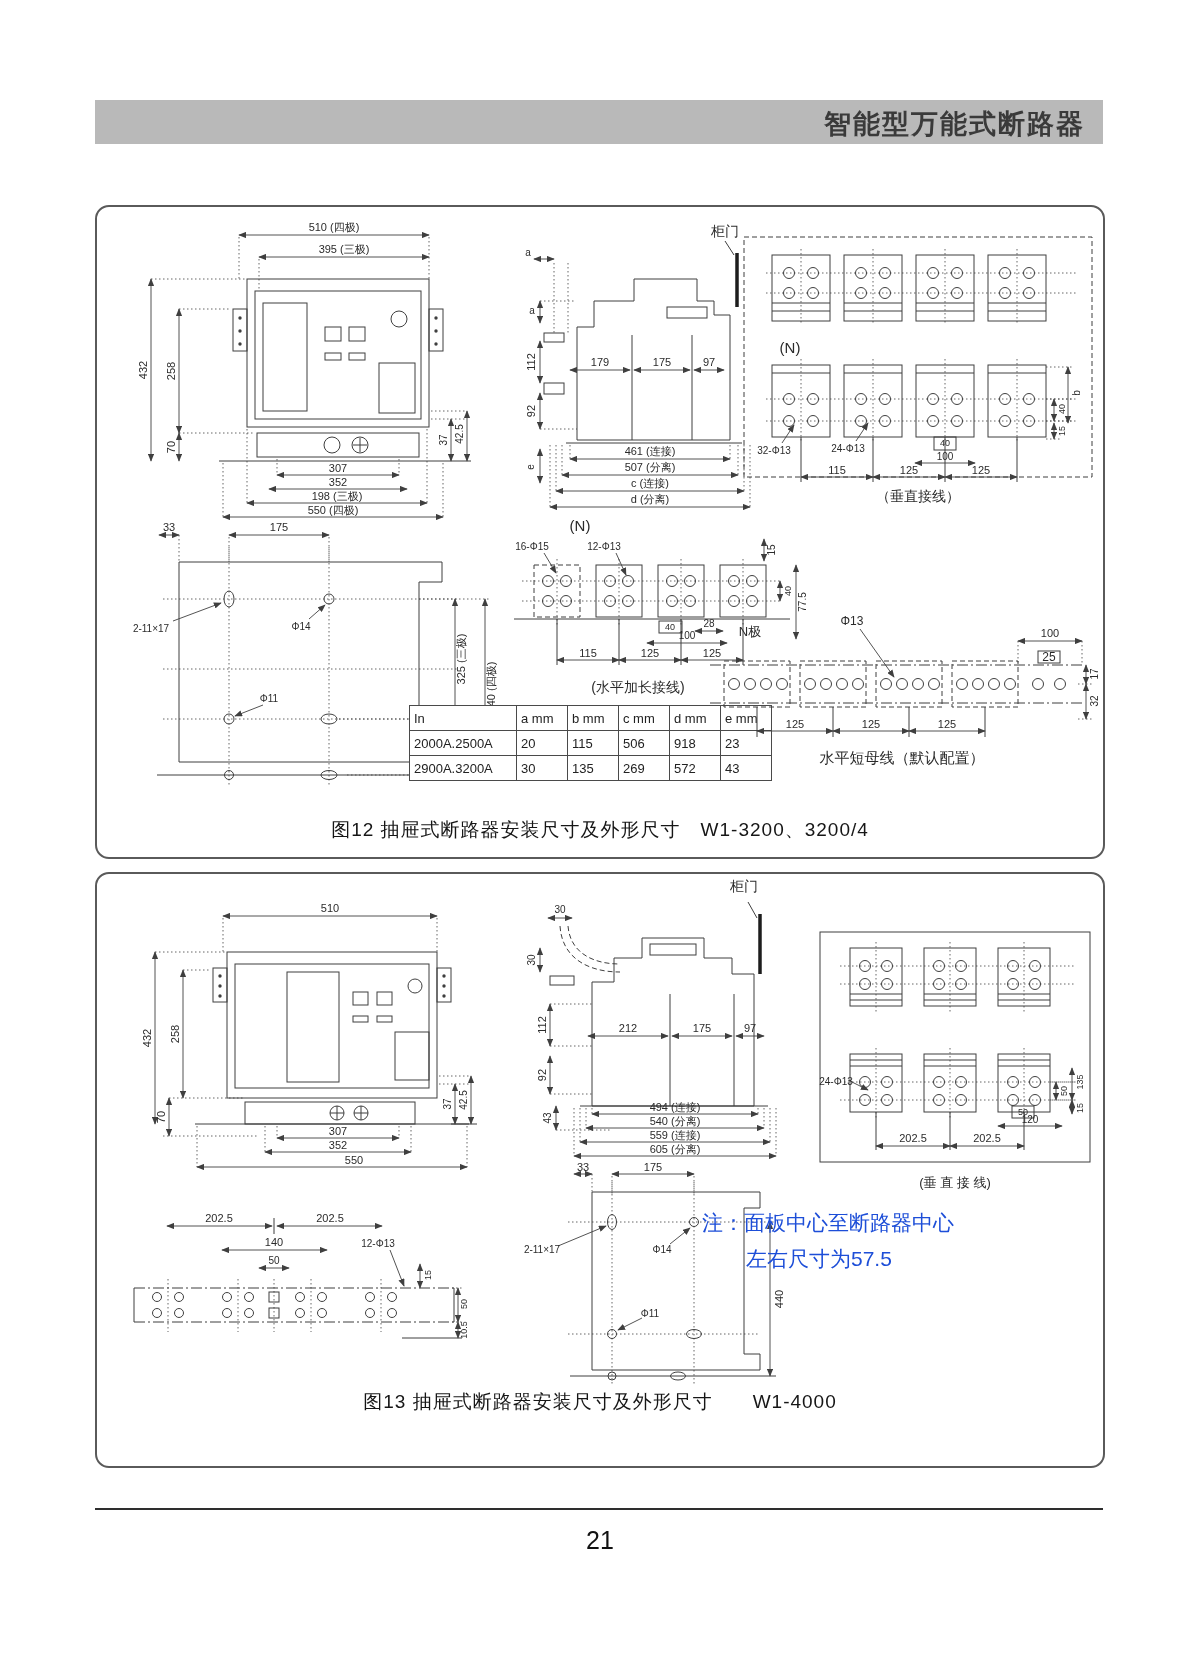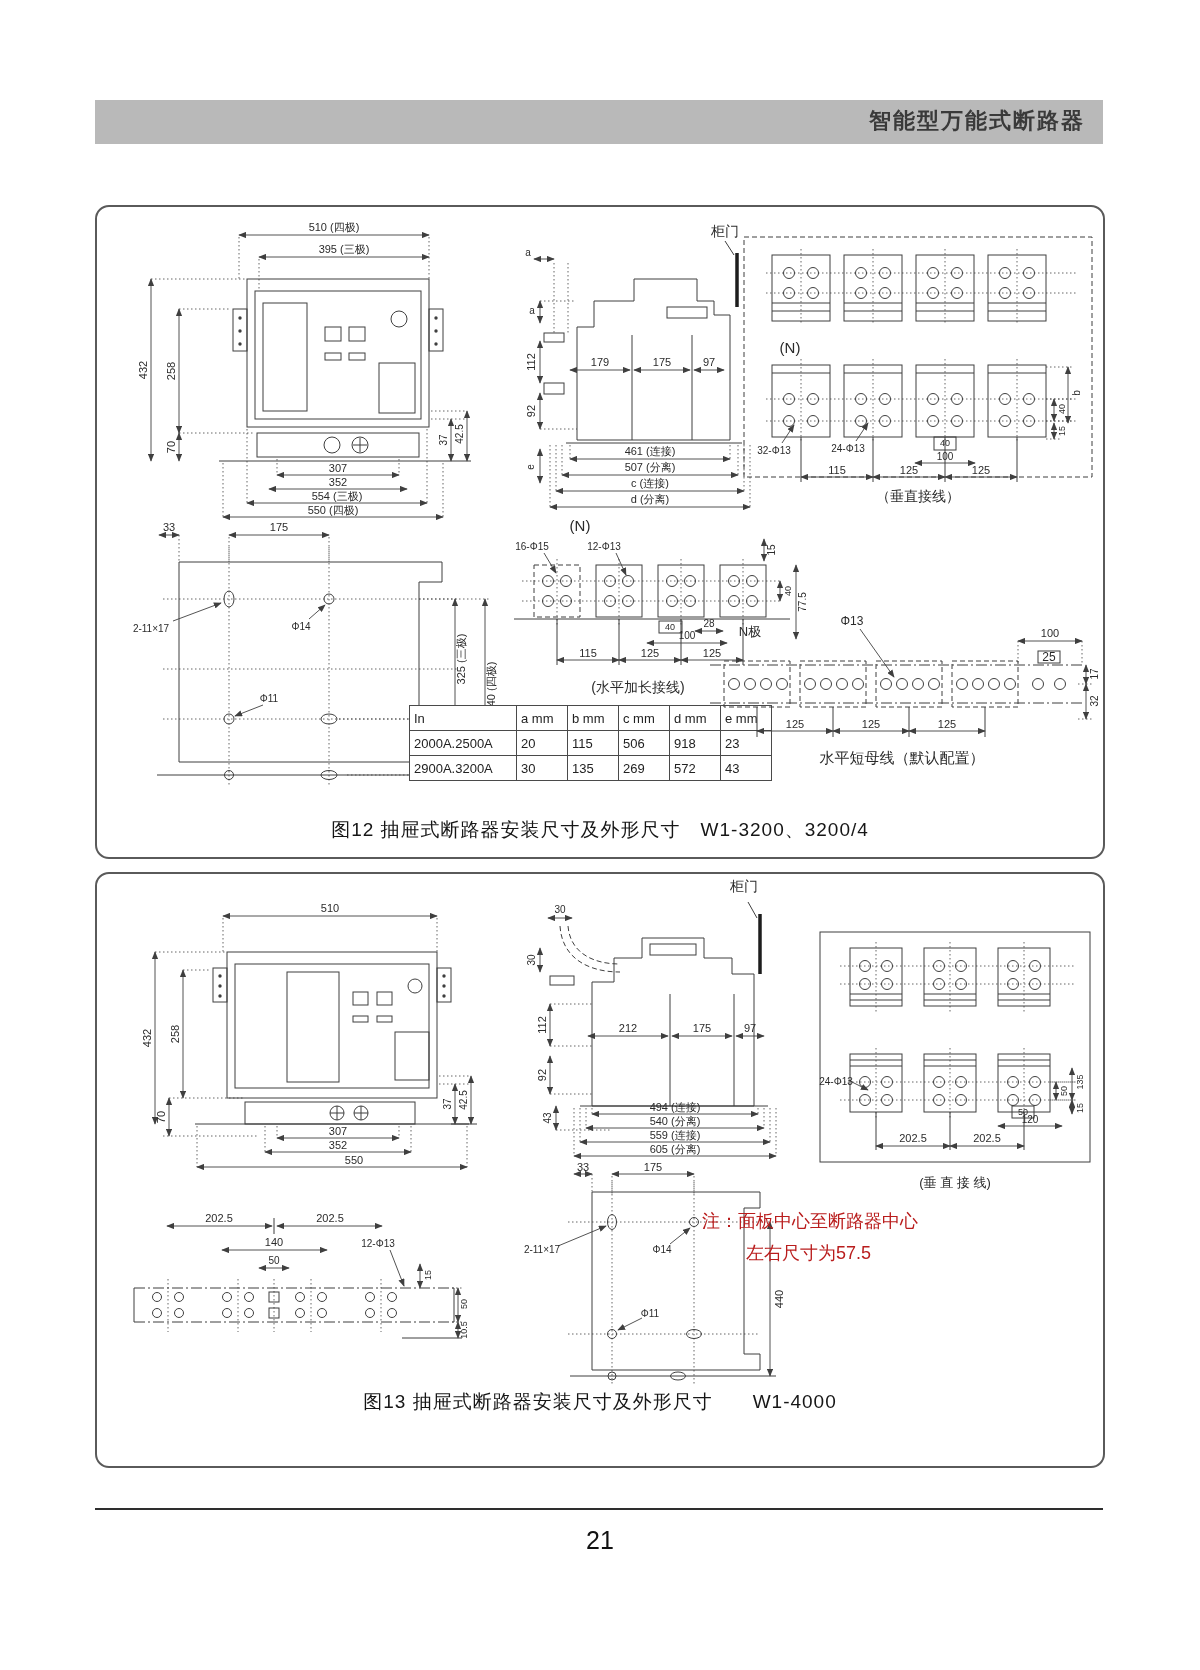--- a/index.html
+++ b/index.html
@@ -1,40 +1,40 @@
 <!DOCTYPE html>
 <html><head>
 <meta charset="utf-8">
 <style>
   html,body{margin:0;padding:0;background:#fff}
   body{width:1200px;height:1670px;position:relative;overflow:hidden;
        font-family:"Liberation Sans","DejaVu Sans",sans-serif;color:#222}
   .hdr{position:absolute;left:95px;top:100px;width:1008px;height:44px;background:#b9b9b9}
-  .hdr span{position:absolute;right:18px;top:6px;font-size:22px;font-weight:bold;color:#3a3a3a;letter-spacing:2px}
+  .hdr span{position:absolute;right:18px;top:6px;font-size:27px;font-weight:bold;color:#3a3a3a;letter-spacing:2px}
   .panel{position:absolute;left:95px;width:1006px;border:2px solid #5a5a5a;border-radius:14px;background:#fff}
   #panel1{top:205px;height:650px}
   #panel2{top:872px;height:592px}
   .drw{position:absolute}
   .drw svg{position:absolute;left:0;top:0;overflow:visible}
   .dim{position:absolute;white-space:nowrap;color:#2b2b2b;font-size:11px;line-height:1}
   .ln{stroke:#3f3f3f;stroke-width:1;fill:none}
   .fdot{fill:#3f3f3f;stroke:none}
   .dot{stroke-dasharray:1.5 2.5;stroke-width:.8}
   .dsh{stroke-dasharray:5 3}
   .dde{stroke-dasharray:11 3 2 3}
   .thk{stroke:#1d1d1d;stroke-width:3.5;fill:none}
   .dim-ln{stroke:#3f3f3f;stroke-width:.9;fill:none;marker-start:url(#ar);marker-end:url(#ar)}
   .ldr{stroke:#3f3f3f;stroke-width:.9;fill:none;marker-end:url(#ar)}
   .fig-cap{position:absolute;left:0;width:100%;text-align:center;font-size:19px;color:#161616;letter-spacing:1px}
   table.spec{position:absolute;border-collapse:collapse;font-size:13px;color:#222;background:#fff}
   table.spec th,table.spec td{border:1.3px solid #4a4a4a;text-align:left;font-weight:normal;
       height:22px;padding:1px 4px}
   table.spec th:first-child,table.spec td:first-child{width:98px}
   table.spec th,table.spec td{width:42px}
-  .note{position:absolute;font-size:18px;color:#b91c1c}
+  .note{position:absolute;font-size:21px;color:#1d4ed8}
   .note .l2{margin-left:44px;margin-top:8px}
   .frule{position:absolute;left:95px;top:1508px;width:1008px;height:2px;background:#2e2e2e}
   .pnum{position:absolute;left:0;top:1526px;width:100%;text-align:center;font-size:25px;color:#111}
 </style>
 </head>
 <body>
 
 <div class="hdr">
   <span>智能型万能式断路器</span>
 </div>
@@ -100,21 +100,21 @@
     </svg>
   <span class="dim" style="left: 207px; top: 12px; transform: translate(-50%, -50%);">510 (四极)</span>
       <span class="dim" style="left: 217px; top: 34px; transform: translate(-50%, -50%);">395 (三极)</span>
       <span class="dim" style="left: 16px; top: 155px; transform: translate(-50%, -50%) rotate(-90deg);">432</span>
       <span class="dim" style="left: 44px; top: 156px; transform: translate(-50%, -50%) rotate(-90deg);">258</span>
       <span class="dim" style="left: 44px; top: 232px; transform: translate(-50%, -50%) rotate(-90deg);">70</span>
       <span class="dim" style="left: 317px; top: 225px; font-size: 10px; transform: translate(-50%, -50%) rotate(-90deg);">37</span>
       <span class="dim" style="left: 333px; top: 219px; font-size: 10px; transform: translate(-50%, -50%) rotate(-90deg);">42.5</span>
       <span class="dim" style="left: 211px; top: 253px; transform: translate(-50%, -50%);">307</span>
       <span class="dim" style="left: 211px; top: 267px; transform: translate(-50%, -50%);">352</span>
-      <span class="dim" style="left: 210px; top: 281px; transform: translate(-50%, -50%);">554 (三极)</span>
+      <span class="dim" style="left: 210px; top: 281px; transform: translate(-50%, -50%);">198 (三极)</span>
       <span class="dim" style="left: 206px; top: 295px; transform: translate(-50%, -50%);">550 (四极)</span>
     </div>
 
   <div class="drw" style="left:385px;top:8px;width:310px;height:305px">
     <svg width="310" height="305">
       <line class="thk" x1="255" y1="38" x2="255" y2="92"></line>
         <line class="ln" x1="252" y1="40" x2="243" y2="26"></line>
       <path class="ln" d="M95,112 V225 H248 V100 H232 V86 H215 V64 H152 V86 H112 V112 Z"></path>
       <rect class="ln" x="185" y="92" width="40" height="11"></rect>
       <line class="ln" x1="150" y1="120" x2="150" y2="225"></line>

